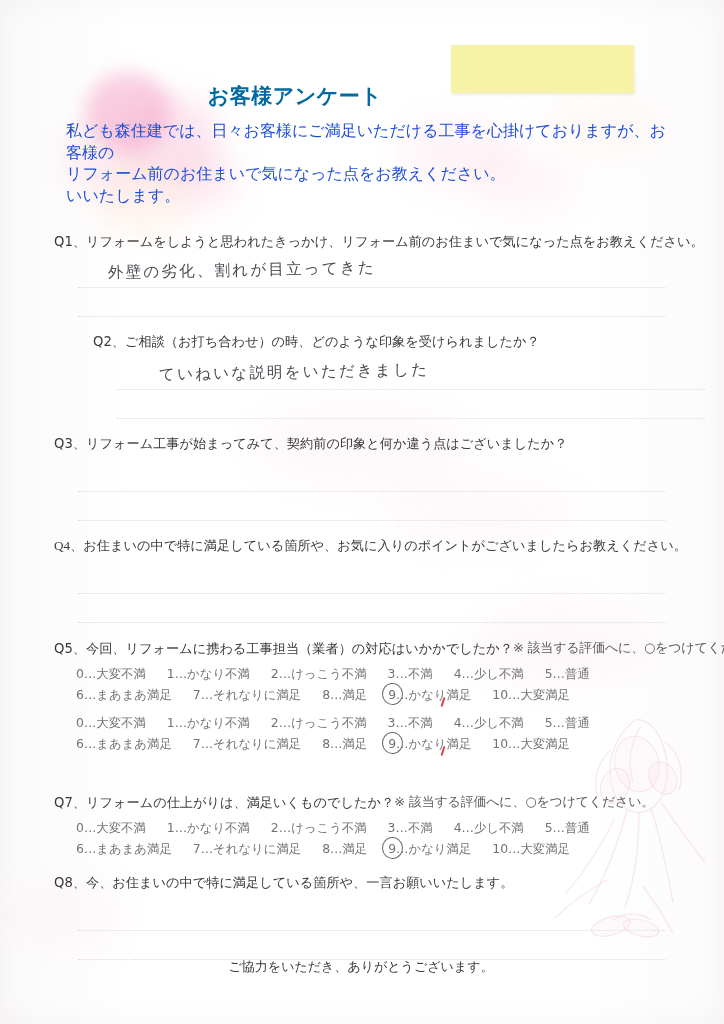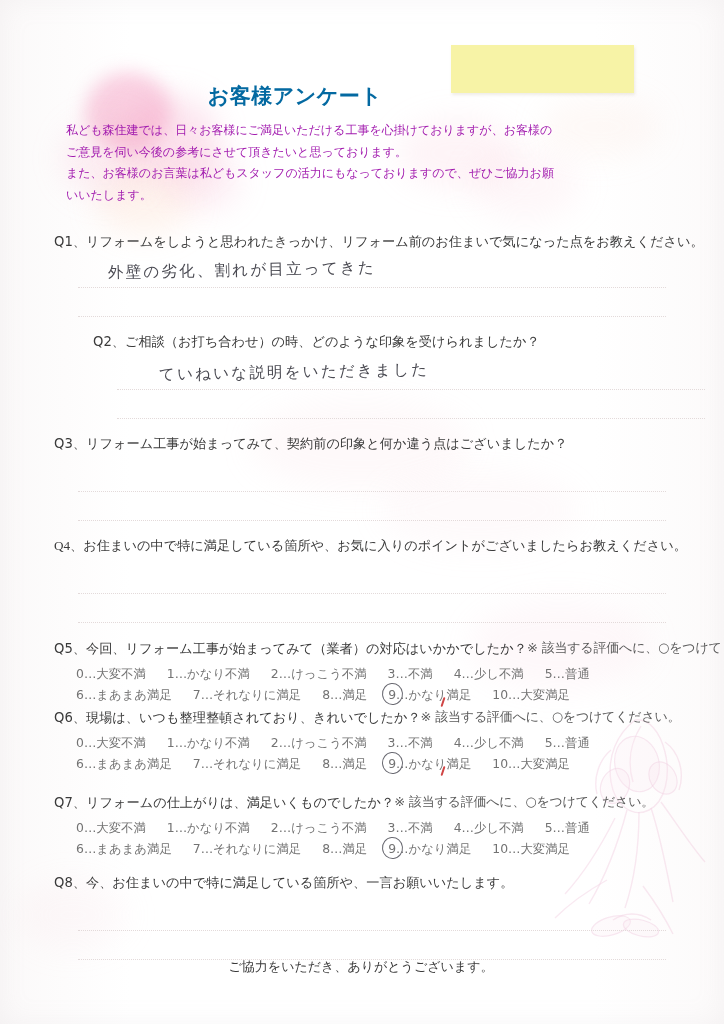--- a/index.html
+++ b/index.html
@@ -75,23 +75,23 @@
     padding-right: 150px;
     box-sizing: border-box;
   }
 
   
   #intro {
     position: absolute;
     left: 66px;
     top: 120px;
     width: 600px;
-    font-size: 12px;
+    font-size: 16px;
     line-height: 21.5px;
-    color: #a21caf;
+    color: #1d4ed8;
   }
   #intro p { margin: 0; }
 
   
   .question {
     position: absolute;
     left: 54px;
     width: 640px;
   }
   .q-title {
@@ -230,22 +230,21 @@
   </svg>
 
   <div class="blob blob-soft" style="left:18px; top:880px; width:110px; height:70px; background:rgba(248,210,218,0.12);"></div>
 
   <div id="redaction-box"></div>
 
   <div id="doc-title">お客様アンケート</div>
 
   <div id="intro">
     <p>私ども森住建では、日々お客様にご満足いただける工事を心掛けておりますが、お客様の</p>
-    <p>ご意見を伺い今後の参考にさせて頂きたいと思っております。</p>
-    <p>また、お客様のお言葉は私どもスタッフの活力にもなっておりますので、ぜひご協力お願</p>
+    <p>リフォーム前のお住まいで気になった点をお教えください。</p>
     <p>いいたします。</p>
   </div>
 
   <div class="question" style="top:232px;">
     <div class="q-title">Q1、リフォームをしようと思われたきっかけ、リフォーム前のお住まいで気になった点をお教えください。</div>
     <div class="answer-area">
       <div class="handwriting" style="left:30px; top:3px;">外壁の劣化、割れが目立ってきた</div>
       <div class="ans-line" style="height:30px;"></div>
       <div class="ans-line" style="height:28px;"></div>
     </div>
@@ -273,21 +272,21 @@
     <div class="q-title">Q4、お住まいの中で特に満足している箇所や、お気に入りのポイントがございましたらお教えください。</div>
     <div class="answer-area">
       <div class="handwriting" style="left:30px; top:3px;"></div>
       <div class="ans-line" style="height:32px;"></div>
       <div class="ans-line" style="height:28px;"></div>
     </div>
   </div>
 
   <div class="question" style="top:638px;">
     <div class="q-title">
-      <span>Q5、今回、リフォーム工事が始まってみて（業者）の対応はいかかでしたか？</span><span class="q-note">※ 該当する評価へに、○をつけてください。</span>
+      <span>Q5、今回、リフォームに携わる工事担当（業者）の対応はいかかでしたか？</span><span class="q-note">※ 該当する評価へに、○をつけてください。</span>
     </div>
     <div class="scale">
       <span class="scale-row">
         <span class="scale-item"><span class="scale-num">0</span><span>…大変不満</span></span>
         <span class="scale-item"><span class="scale-num">1</span><span>…かなり不満</span></span>
         <span class="scale-item"><span class="scale-num">2</span><span>…けっこう不満</span></span>
         <span class="scale-item"><span class="scale-num">3</span><span>…不満</span></span>
         <span class="scale-item"><span class="scale-num">4</span><span>…少し不満</span></span>
         <span class="scale-item"><span class="scale-num">5</span><span>…普通</span></span>
       </span>
@@ -295,23 +294,20 @@
         <span class="scale-item"><span class="scale-num">6</span><span>…まあまあ満足</span></span>
         <span class="scale-item"><span class="scale-num">7</span><span>…それなりに満足</span></span>
         <span class="scale-item"><span class="scale-num">8</span><span>…満足</span></span>
         <span class="scale-item"><span class="scale-num circled">9</span><span>…かなり満足</span><span class="red-tick"></span></span>
         <span class="scale-item"><span class="scale-num">10</span><span>…大変満足</span></span>
       </span>
     </div>
   </div>
 
   <div class="question" style="top:707px;">
-    <div class="q-title">
-      <span>Q6、現場は、いつも整理整頓されており、きれいでしたか？</span><span class="q-note">※ 該当する評価へに、○をつけてください。</span>
-    </div>
     <div class="scale">
       <span class="scale-row">
         <span class="scale-item"><span class="scale-num">0</span><span>…大変不満</span></span>
         <span class="scale-item"><span class="scale-num">1</span><span>…かなり不満</span></span>
         <span class="scale-item"><span class="scale-num">2</span><span>…けっこう不満</span></span>
         <span class="scale-item"><span class="scale-num">3</span><span>…不満</span></span>
         <span class="scale-item"><span class="scale-num">4</span><span>…少し不満</span></span>
         <span class="scale-item"><span class="scale-num">5</span><span>…普通</span></span>
       </span>
       <span class="scale-row">

